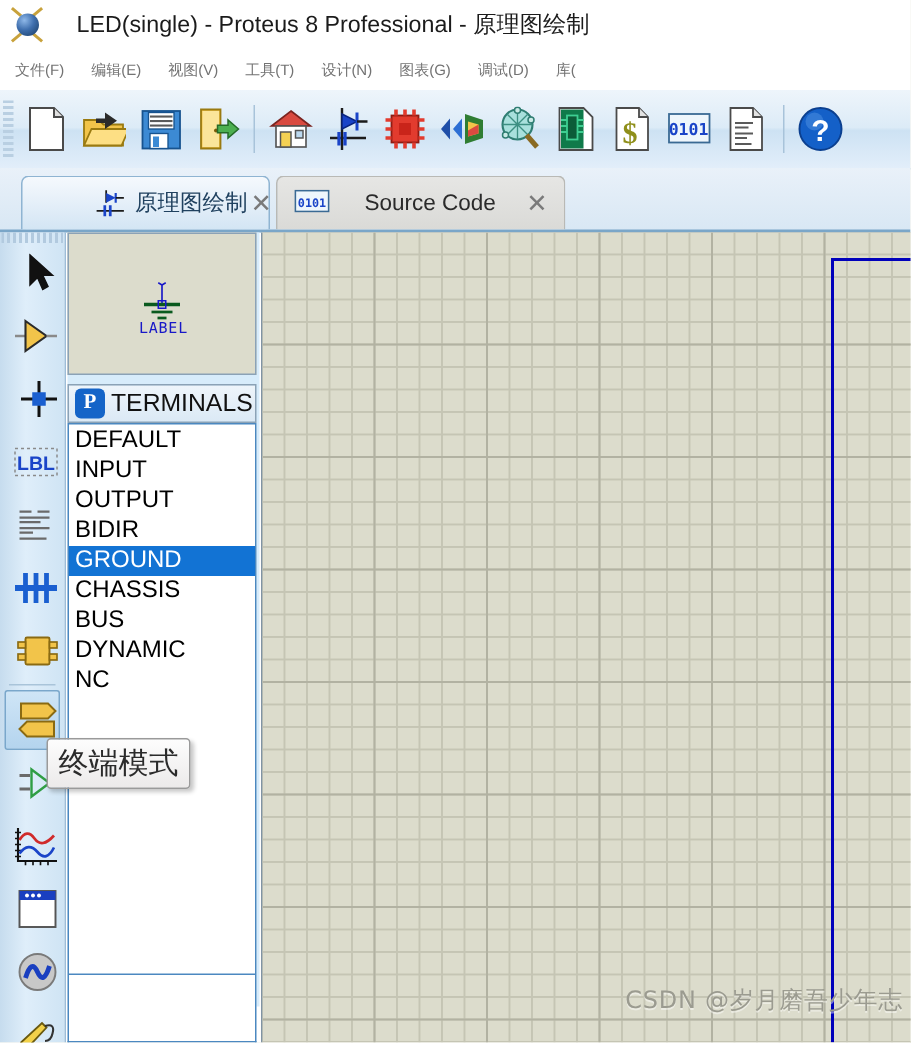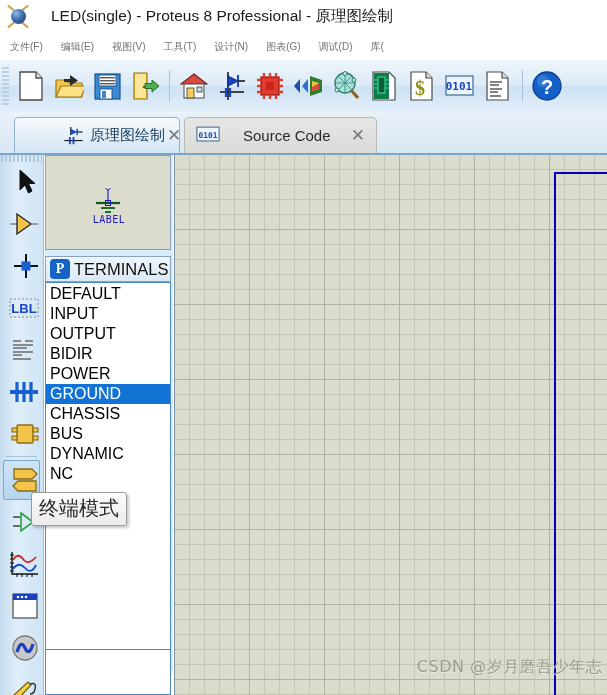--- a/index.html
+++ b/index.html
@@ -533,21 +533,20 @@
     <div class="sel-header">
       <span class="pbadge">P</span>
       <span class="sel-header-text">TERMINALS</span>
     </div>
 
     <div class="sel-list">
       <div class="sel-row">DEFAULT</div>
       <div class="sel-row">INPUT</div>
       <div class="sel-row">OUTPUT</div>
       <div class="sel-row">BIDIR</div>
-      <div class="sel-row">POWER</div>
       <div class="sel-row active">GROUND</div>
       <div class="sel-row">CHASSIS</div>
       <div class="sel-row">BUS</div>
       <div class="sel-row">DYNAMIC</div>
       <div class="sel-row">NC</div>
     </div>
 
     <div class="sel-bottom"></div>
   </div>
 

